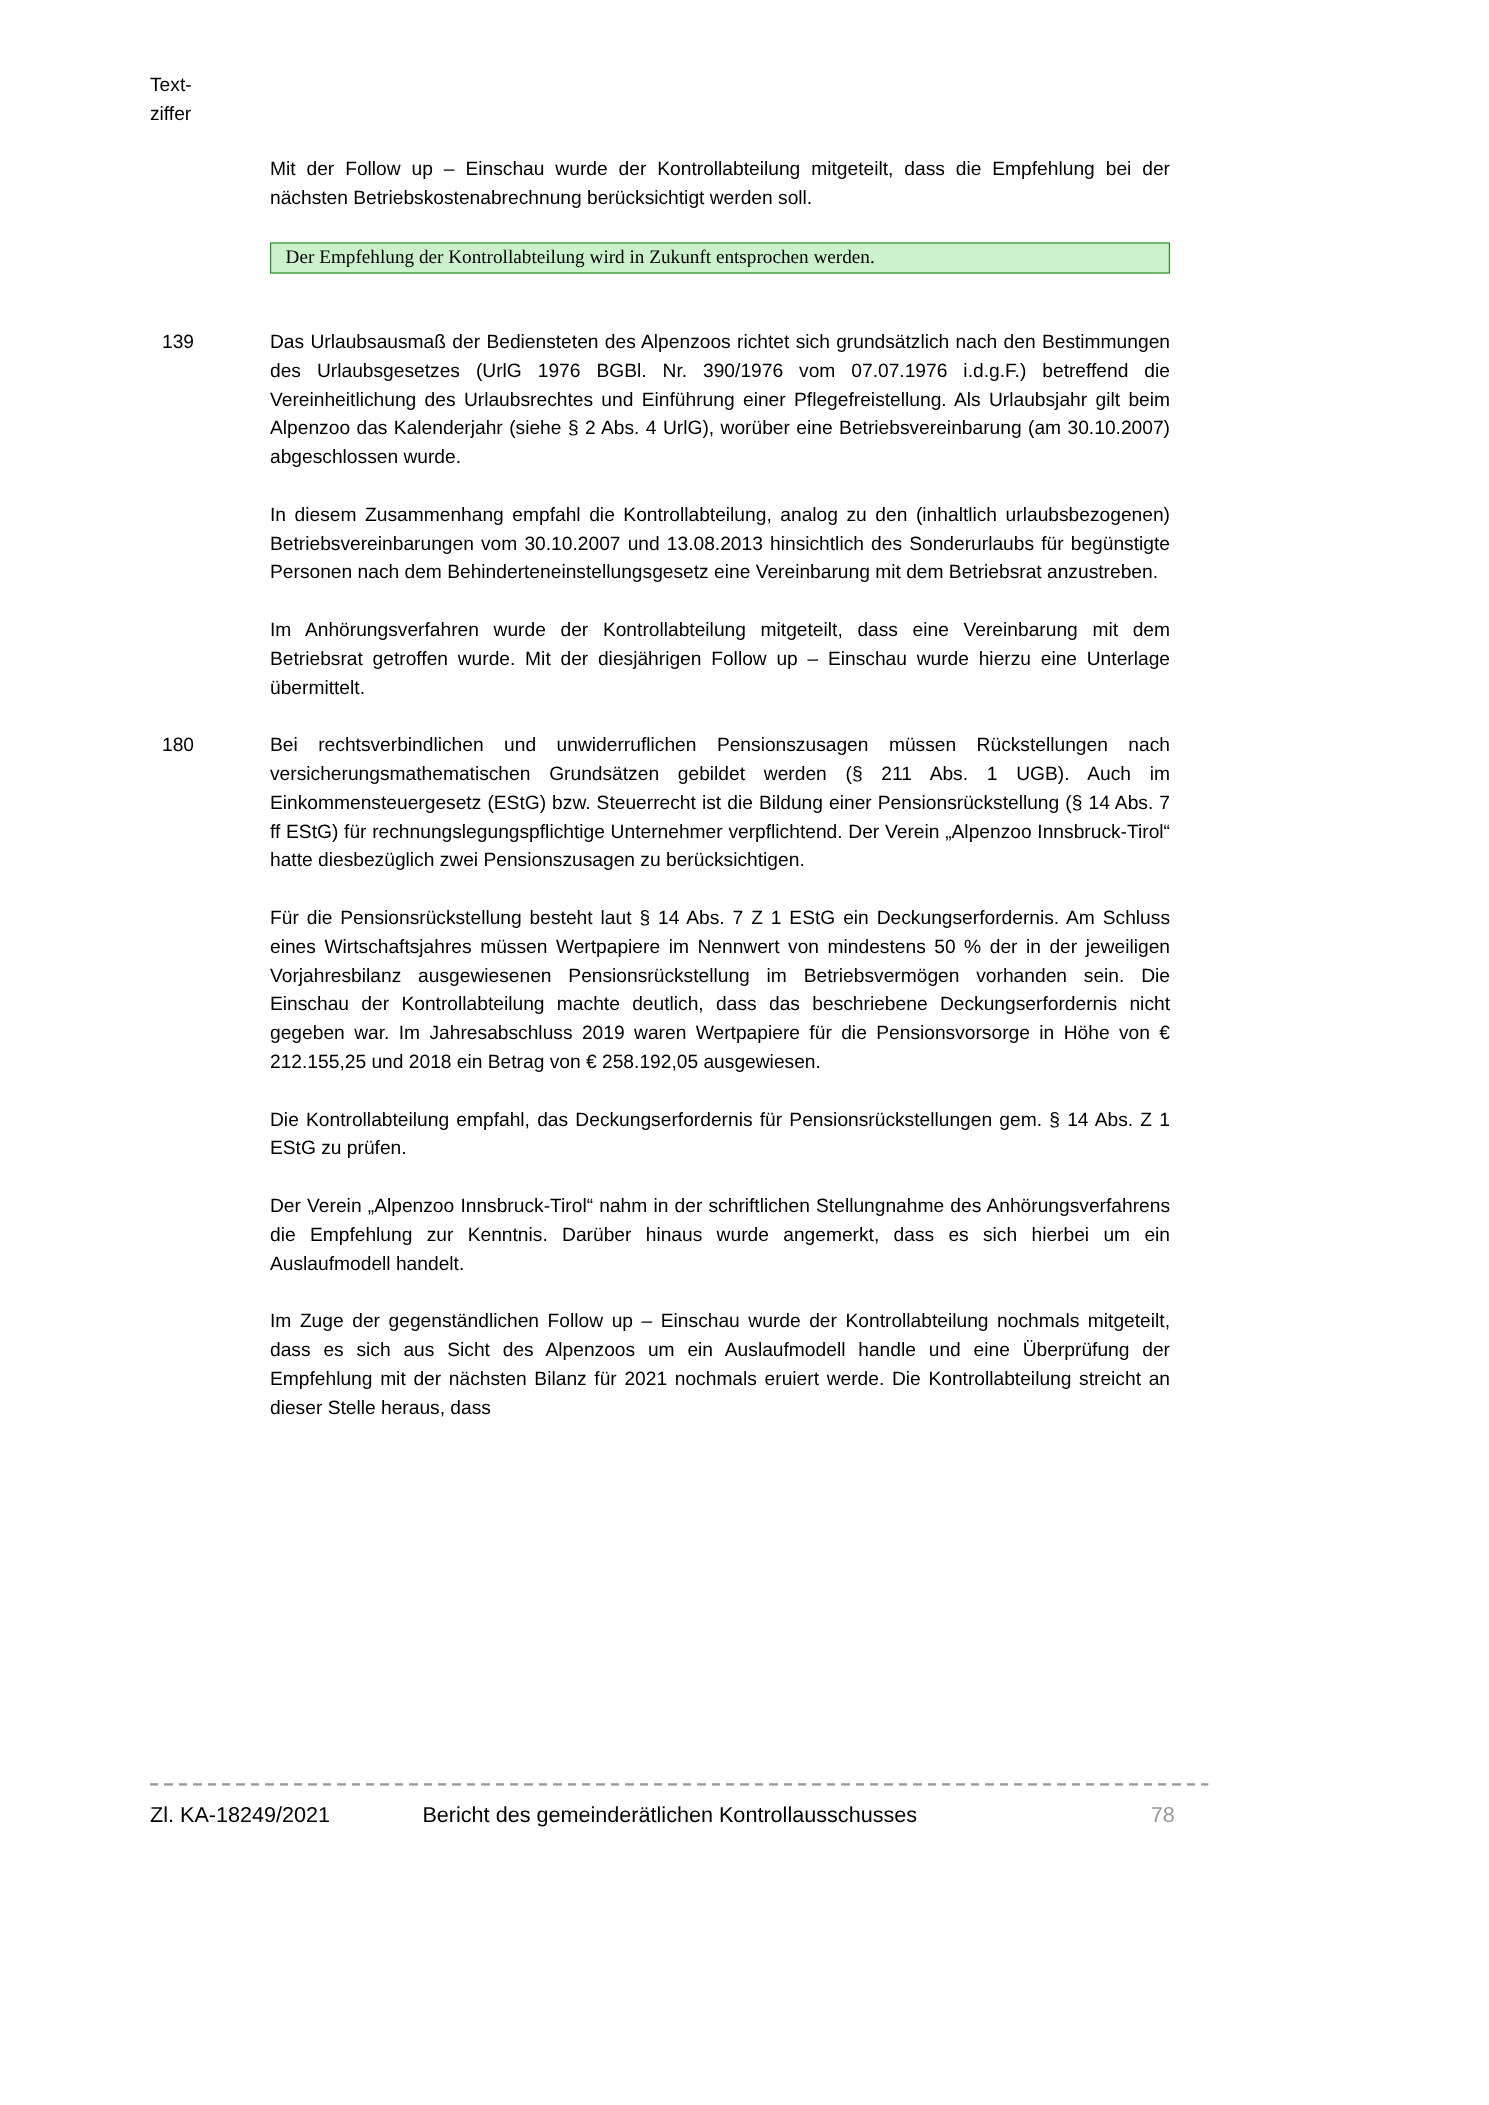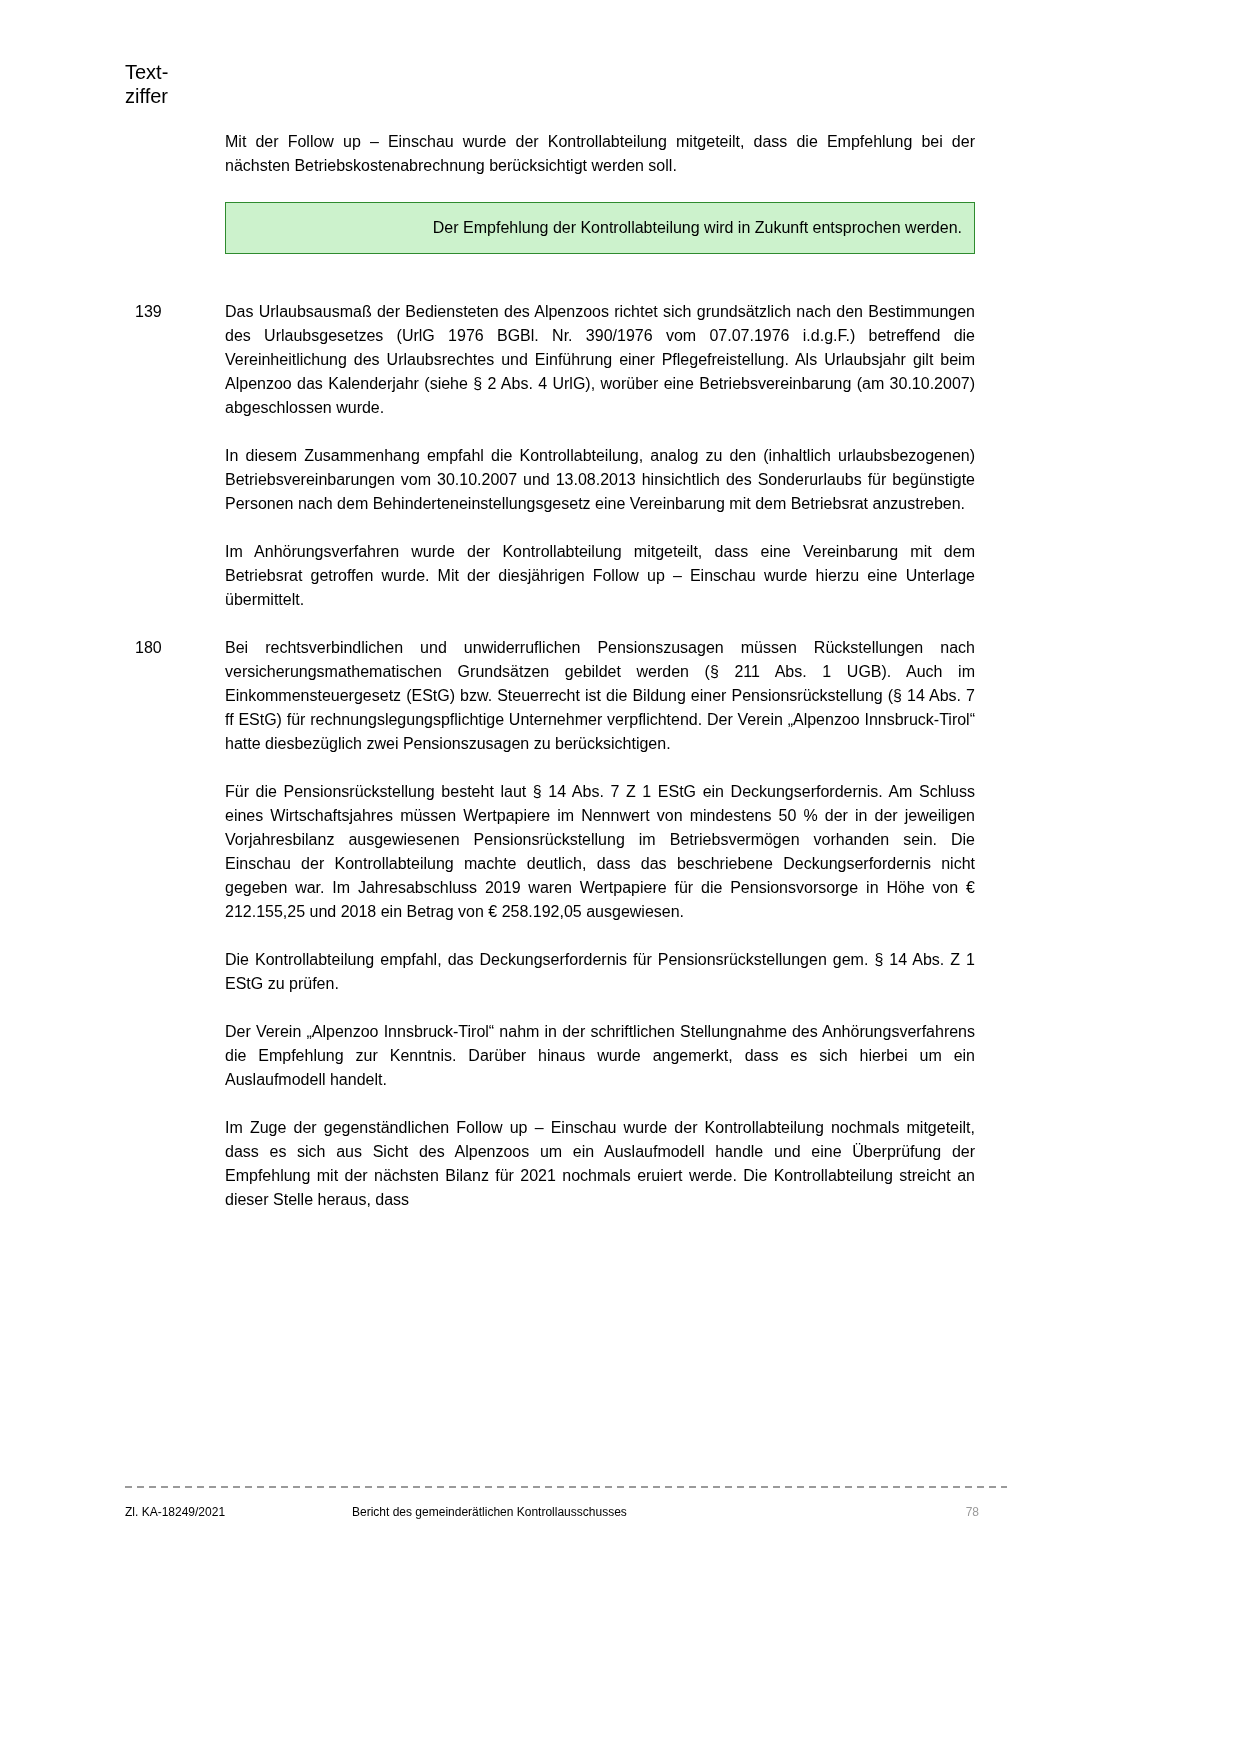--- a/index.html
+++ b/index.html
@@ -13,41 +13,42 @@
     font-family: "Liberation Sans", sans-serif;
     font-size: 16px;
     line-height: 24px;
     color: #000000;
     overflow: hidden;
   }
   .margin-label {
     position: absolute;
     left: 125px;
     top: 60px;
-    font-size: 20px;
+    font-size: 16px;
     line-height: 24px;
   }
   .content {
     position: absolute;
     left: 225px;
     top: 130px;
     width: 750px;
   }
   .para {
     text-align: justify;
     margin-bottom: 24px;
     hyphens: auto;
     -webkit-hyphens: auto;
   }
   .green-box {
     background: var(--box-bg, #ccf2cc);
     border: 1px solid var(--box-border, #2e8b2e);
-    text-align: right;
-    padding: 13px 12px;
+    text-align: left;
+    padding: 0 12px;
     margin: 0 0 46px 0;
+    font-family: Liberation Serif, serif;
   }
   .section { position: relative; margin-top: 13px; }
   .section-number {
     position: absolute;
     left: -90px;
     top: 0;
     width: 60px;
   }
   .footer {
     position: absolute;
@@ -57,21 +58,21 @@
   }
   .footer-rule {
     height: 2px;
     background: repeating-linear-gradient(to right,
       var(--footer-muted, #9a9a9a) 0 7px, transparent 7px 12px);
   }
   .footer-row {
     position: relative;
     margin-top: 12px;
     height: 24px;
-    font-size: 12px;
+    font-size: 18px;
   }
   .footer-ref   { position: absolute; left: 0; }
   .footer-title { position: absolute; left: 227px; }
   .footer-page  { position: absolute; right: 28px; color: var(--footer-muted, #9a9a9a); }
 </style>
 </head>
 <body>
 
 <div class="page">
 

